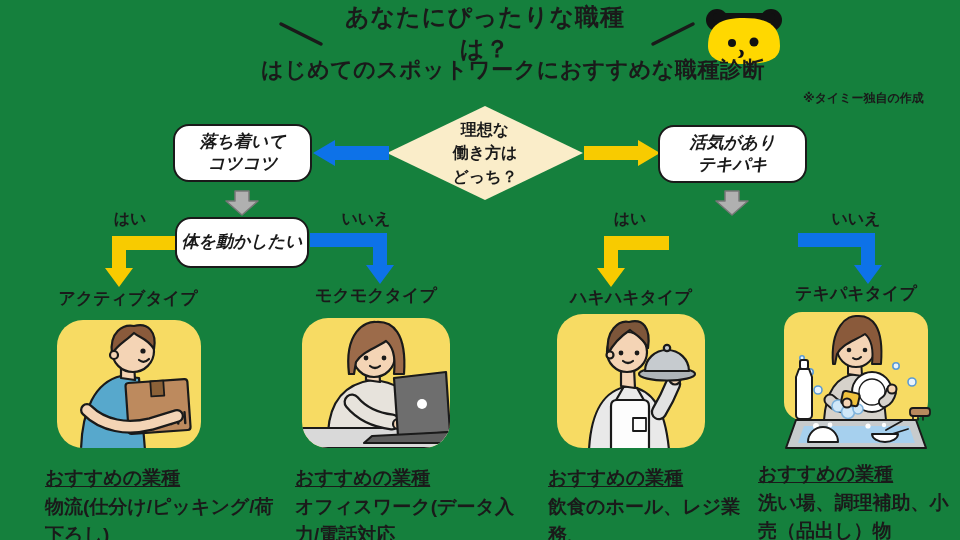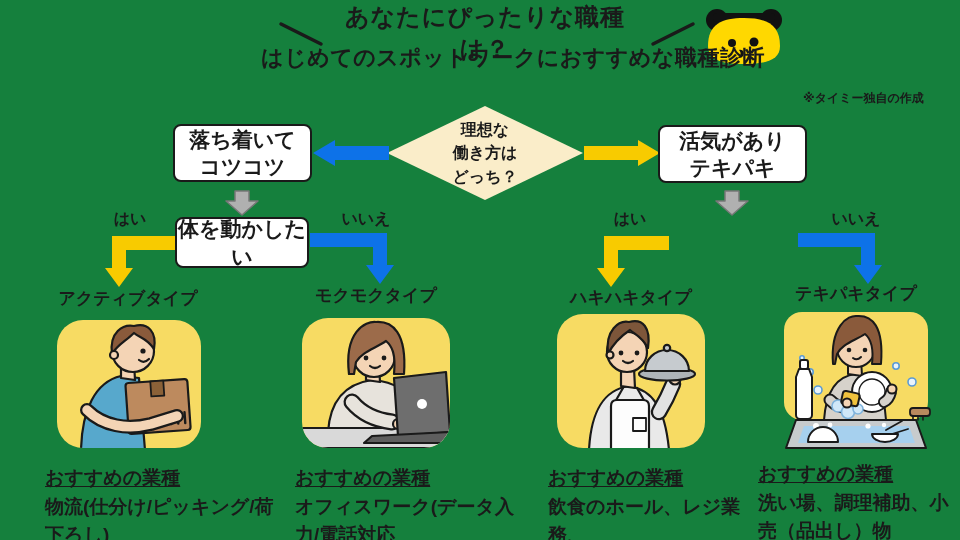--- a/index.html
+++ b/index.html
@@ -4,22 +4,22 @@
 <style>
   html,body{margin:0;padding:0;background:#fff;}
   #stage{position:relative;width:960px;height:540px;background:#15803d;overflow:hidden;
          font-family:"Liberation Sans","DejaVu Sans",sans-serif;color:#1a1a1a;font-weight:bold;padding-left:48px;}
   .abs{position:absolute;}
   .pre{white-space:pre-line;}
   .center{display:flex;align-items:center;justify-content:center;text-align:center;}
   .title{font-size:24px;letter-spacing:1px;}
   .subtitle{font-size:22px;letter-spacing:0.5px;}
   .note{font-size:12px;font-weight:600;}
-  .flowbox{background:#fff;border:2.5px solid #1a1a1a;border-radius:8px;z-index:2;
-           font-size:21px;line-height:1.3;box-sizing:border-box;}
+  .flowbox{background:#fff;border:2.5px solid #1a1a1a;border-radius:16px;z-index:2;
+           font-size:17px;line-height:1.3;box-sizing:border-box;font-style:italic;}
   .diamond-text{font-size:16px;line-height:1.45;z-index:2;text-align:center;}
   .yn-label{font-size:16px;margin-left:8px;}
   .type-label{font-size:17px;}
   .jobs-block{font-size:19px;line-height:1.5;}
   .jobs-heading{text-decoration:underline;text-underline-offset:2px;}
   svg{display:block;}
 </style>
 </head>
 <body>
 
@@ -36,21 +36,21 @@
   <svg class="abs" style="left:700px;top:6px" width="92" height="60" viewBox="0 0 92 60">
     <circle cx="17" cy="14" r="11" fill="#111"></circle>
     <circle cx="71" cy="14" r="11" fill="#111"></circle>
     <rect x="13" y="7" width="62" height="9" rx="4" fill="#111"></rect>
     <path d="M8,40 C8,18 22,12 44,12 C66,12 80,18 80,40 C80,54 66,58 44,58 C22,58 8,54 8,40 Z" fill="#FFD800"></path>
     <circle cx="32" cy="37" r="4" fill="#111"></circle>
     <circle cx="54" cy="36" r="4.5" fill="#111"></circle>
     <path d="M39,44 c4,-1 6,2.5 4,6 c-1.2,2 -4,2.5 -5.5,1.2 c2.5,-0.5 3.5,-2.5 3,-4.5 c-0.4,-1.6 -1,-2.2 -1.5,-2.7 Z" fill="#111"></path>
   </svg>
 
-  <div class="abs center subtitle" style="left:243px;top:44px;width:540px;height:28px">はじめてのスポットワークにおすすめな職種診断</div>
+  <div class="abs center subtitle" style="left:243px;top:56px;width:540px;height:28px">はじめてのスポットワークにおすすめな職種診断</div>
   <div class="abs note" style="left:803px;top:90px">※タイミー独自の作成</div>
 
   <svg class="abs" style="left:387px;top:106px" width="196" height="94">
     <polygon points="98,0 196,47 98,94 0,47" fill="var(--diamond_bg)"></polygon>
   </svg>
   <div class="abs center diamond-text pre" style="left:387px;top:106px;width:196px;height:94px">理想な
 働き方は
 どっち？</div>
 
   <svg class="abs" style="left:313px;top:140px" width="76" height="26">

